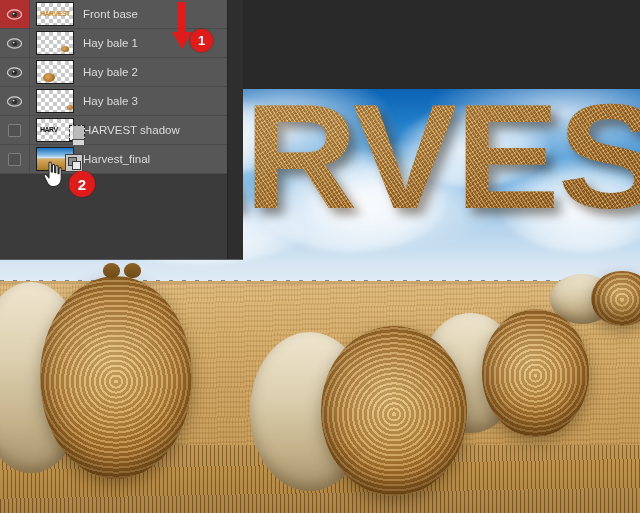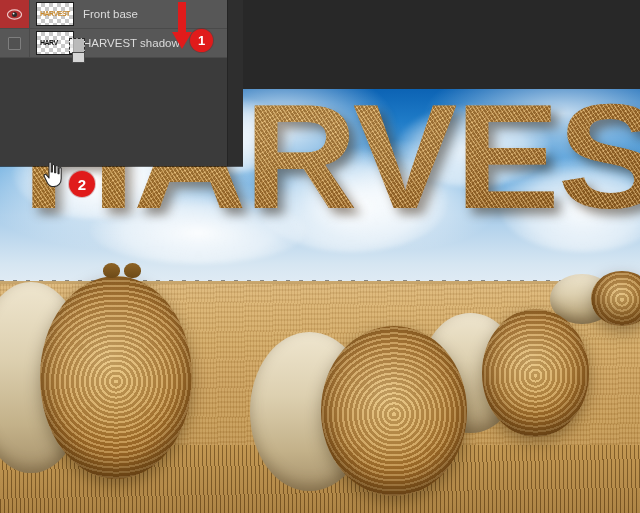--- a/index.html
+++ b/index.html
@@ -104,21 +104,21 @@
   }
   .letter-holes{position:absolute;left:103px;top:174px;}
   .letter-holes span{
     display:inline-block;width:17px;height:15px;border-radius:50% 50% 45% 45%;
     background:linear-gradient(180deg,#8d6326,#6d4a17);
     margin-right:4px;
   }
 
   
   #layers-panel{
-    position:absolute;left:0;top:0;width:243px;height:166px;
+    position:absolute;left:0;top:0;width:243px;height:259px;
     background:#3b3b3b;
     box-shadow:0 1px 0 rgba(0,0,0,.6);
     z-index:30;
   }
   #layers-panel:after{ 
     content:"";position:absolute;right:0;top:0;width:15px;height:100%;
     background:#2e2e2e;border-left:1px solid #242424;
   }
   .layer-row{
     position:relative;height:29px;display:flex;align-items:center;
@@ -269,36 +269,85 @@
         <circle cx="6.6" cy="4.6" r="0.9" fill="#efefef"></circle>
       </svg>
     </div>
     <div class="thumb">
       <div class="mini-word orange">HARVEST</div>
     </div>
     <div class="layer-name">Front base</div>
   </div>
 
 
-
-
+  <div class="layer-row">
+    <div class="vis-cell">
+      <svg class="eye" width="15" height="11" viewBox="0 0 15 11">
+        <ellipse cx="7.5" cy="5.5" rx="7" ry="4.6" fill="none" stroke="#cfcfcf" stroke-width="1.1"></ellipse>
+        <circle cx="7.5" cy="5.5" r="2.5" fill="#2b2b2b"></circle>
+        <circle cx="6.6" cy="4.6" r="0.9" fill="#efefef"></circle>
+      </svg>
+    </div>
+    <div class="thumb">
+      <div class="mini-bale" style="left:24px;top:14px;width:8px;height:6px;"></div>
+    </div>
+    <div class="layer-name">Hay bale 1</div>
+  </div>
+
+  <div class="layer-row">
+    <div class="vis-cell">
+      <svg class="eye" width="15" height="11" viewBox="0 0 15 11">
+        <ellipse cx="7.5" cy="5.5" rx="7" ry="4.6" fill="none" stroke="#cfcfcf" stroke-width="1.1"></ellipse>
+        <circle cx="7.5" cy="5.5" r="2.5" fill="#2b2b2b"></circle>
+        <circle cx="6.6" cy="4.6" r="0.9" fill="#efefef"></circle>
+      </svg>
+    </div>
+    <div class="thumb">
+      <div class="mini-bale" style="left:6px;top:12px;width:12px;height:9px;"></div>
+    </div>
+    <div class="layer-name">Hay bale 2</div>
+  </div>
+
+  <div class="layer-row">
+    <div class="vis-cell">
+      <svg class="eye" width="15" height="11" viewBox="0 0 15 11">
+        <ellipse cx="7.5" cy="5.5" rx="7" ry="4.6" fill="none" stroke="#cfcfcf" stroke-width="1.1"></ellipse>
+        <circle cx="7.5" cy="5.5" r="2.5" fill="#2b2b2b"></circle>
+        <circle cx="6.6" cy="4.6" r="0.9" fill="#efefef"></circle>
+      </svg>
+    </div>
+    <div class="thumb">
+      <div class="mini-bale" style="left:30px;top:15px;width:6px;height:5px;"></div>
+    </div>
+    <div class="layer-name">Hay bale 3</div>
+  </div>
 
 
   <div class="layer-row">
     <div class="vis-cell">
       <div class="chk"></div>
     </div>
     <div class="thumb">
       <div class="mini-word black">HARV</div>
       <div class="mask-icon"></div>
       <div class="cube-icon"></div>
     </div>
     <div class="layer-name">HARVEST shadow</div>
   </div>
 
+  <div class="layer-row">
+    <div class="vis-cell">
+      <div class="chk"></div>
+    </div>
+    <div class="thumb">
+      <div class="mini-photo"></div>
+      <div class="badge-icon"></div>
+    </div>
+    <div class="layer-name">Harvest_final</div>
+  </div>
 
 </div>
 
 <svg id="down-arrow" viewBox="0 0 24 48">
   <rect x="8" y="0" width="8" height="32" fill="#e01b1b"></rect>
   <polygon points="2,30 22,30 12,47" fill="#e01b1b"></polygon>
 </svg>
 
 <svg id="hand-cursor" viewBox="0 0 22 28">
   <path d="M7 3 C7 1.6 9.2 1.6 9.2 3 L9.2 12 L10.4 12 L10.4 5.4 C10.4 4 12.6 4 12.6 5.4 L12.6 12.6 L13.8 12.6

